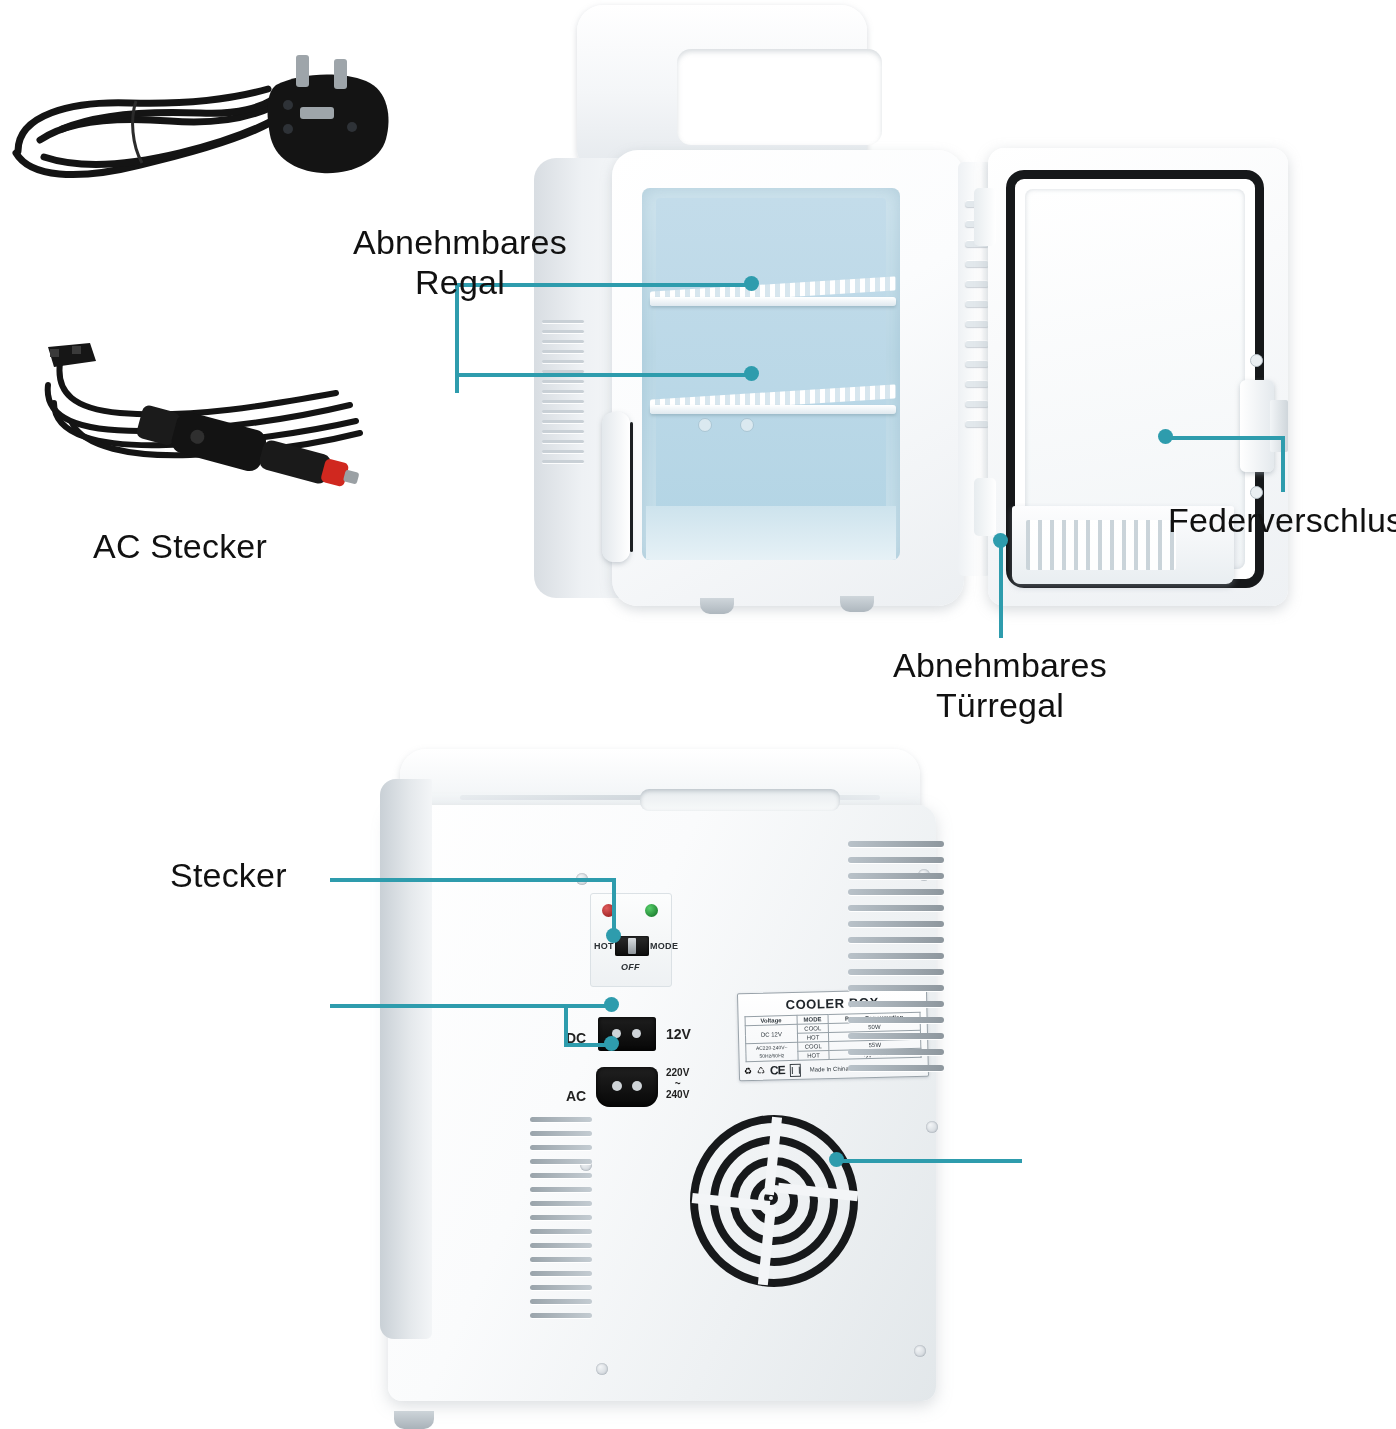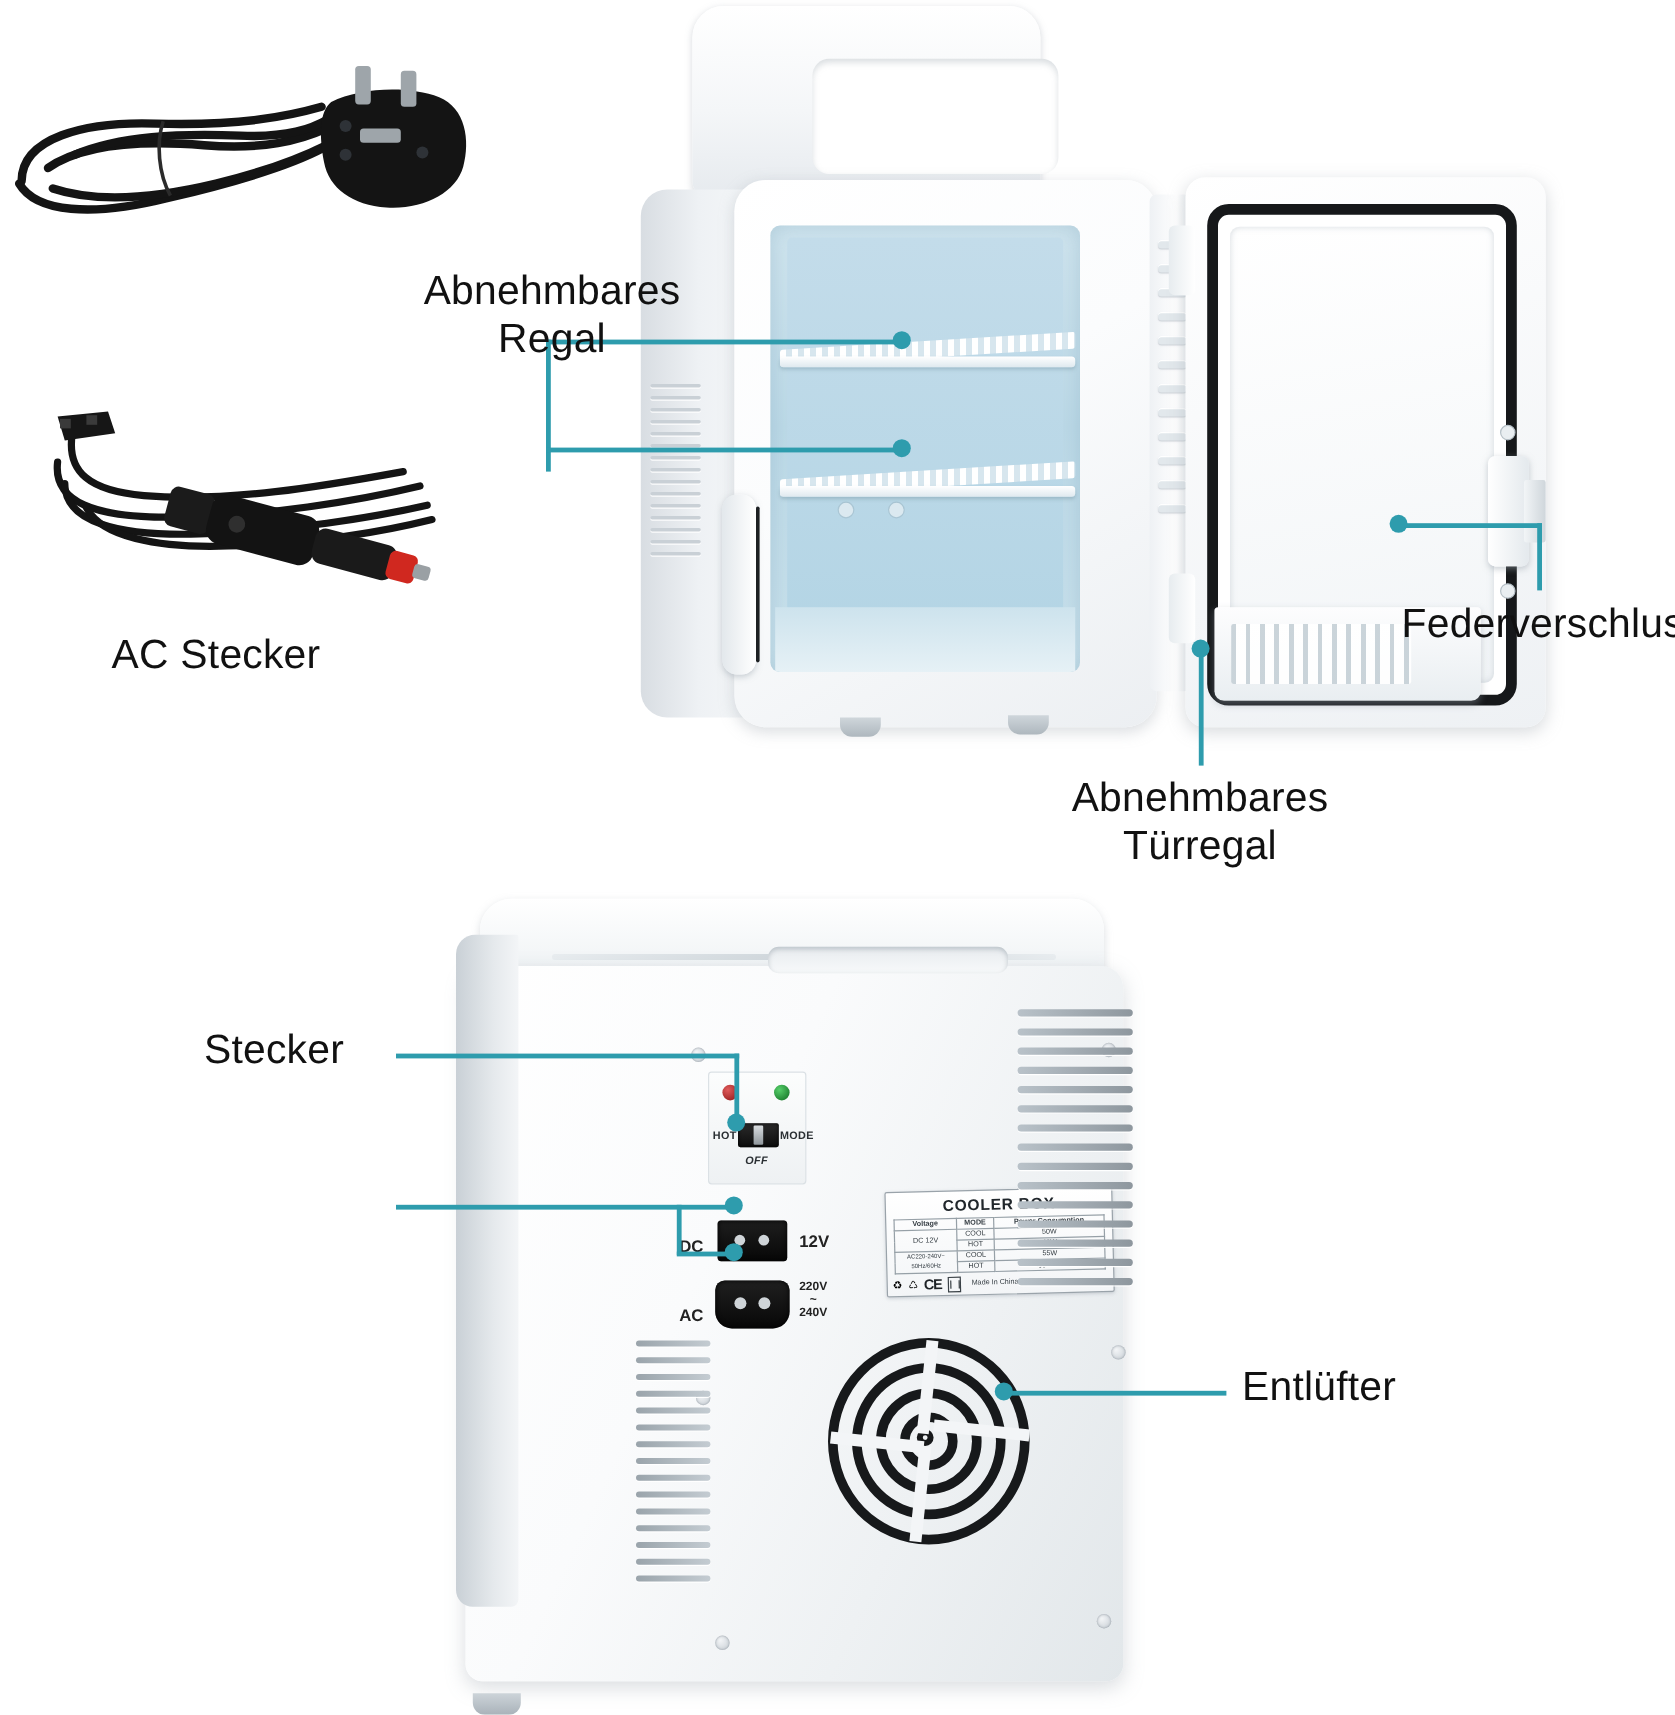--- a/index.html
+++ b/index.html
@@ -539,15 +539,14 @@
   <div class="callout-label ta-l" style="left:170px;top:855px;width:200px;">Stecker</div>
 
   <div class="lead lead-h" style="left:330px;top:1004px;width:282px;"></div>
   <div class="lead lead-v" style="left:564px;top:1004px;height:42px;"></div>
   <div class="lead lead-h" style="left:564px;top:1043px;width:52px;"></div>
   <div class="dot" style="left:604px;top:997px;"></div>
   <div class="dot" style="left:604px;top:1036px;"></div>
 
   <div class="lead lead-h" style="left:836px;top:1159px;width:186px;"></div>
   <div class="dot" style="left:829px;top:1152px;"></div>
-  <div class="callout-label ta-l" style="left:1035px;top:1136px;width:260px;">Entlüfter</div>
 
 </div>
 
 </body></html>

